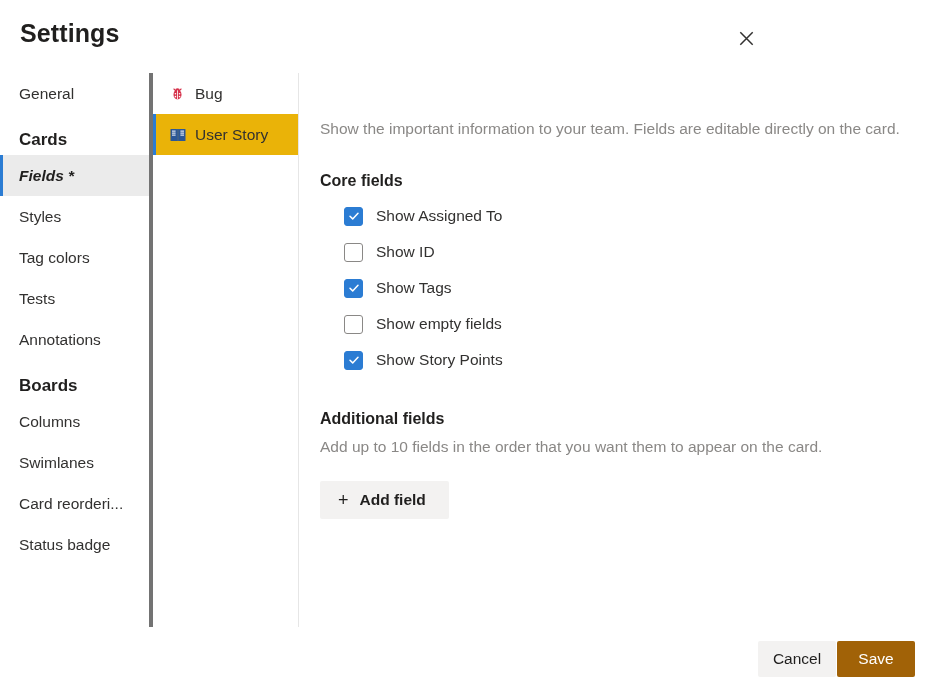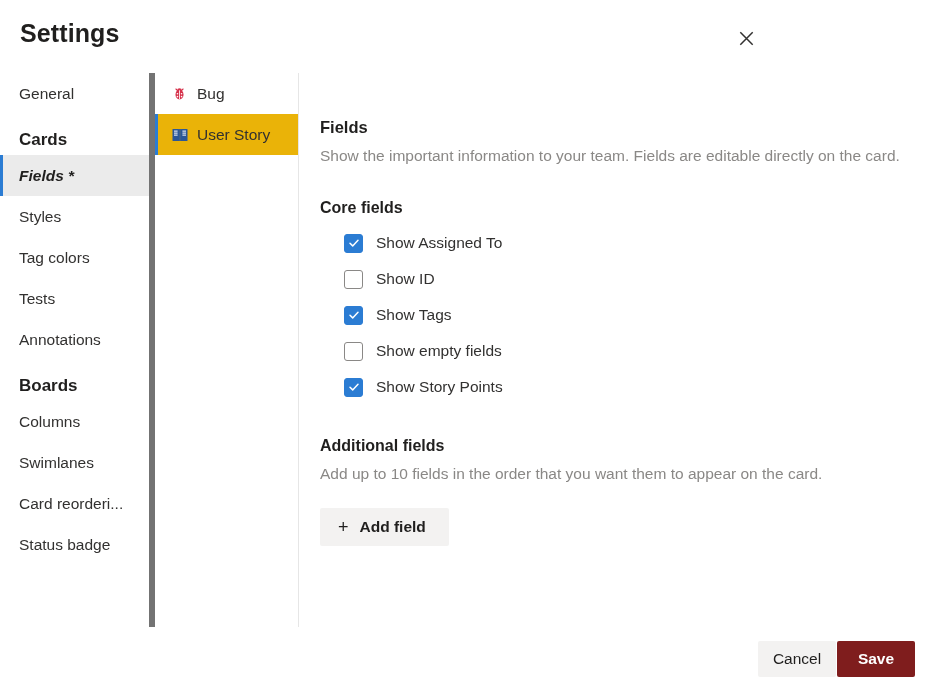--- a/index.html
+++ b/index.html
@@ -89,21 +89,21 @@
     width: 3px; height: 100%;
     background: #2b7cd3;
   }
 
   
   .tabcol {
     position: absolute;
     left: 149px; top: 73px;
     width: 150px;
     height: 554px;
-    border-left: 6px solid #737373;
+    border-left: 4px solid #737373;
     border-right: 1px solid #e6e6e6;
   }
   .tab-item {
     position: relative;
     height: 41px;
     display: flex;
     align-items: center;
     padding-left: 16px;
     font-size: 15.5px;
     color: #323130;
@@ -230,23 +230,23 @@
     border-radius: 2px;
     font-family: "Liberation Sans", sans-serif;
     font-size: 15.5px;
     cursor: pointer;
   }
   .btn-secondary {
     background: #f3f2f1;
     color: #201f1e;
   }
   .btn-primary {
-    background: #7f1d1d;
+    background: #a16207;
     color: #ffffff;
-    font-weight: bold;
+    font-weight: normal;
   }
 </style>
 </head>
 <body>
 
 <div class="dialog">
 
   <div class="titlebar">
     <div class="title">Settings</div>
     <button class="close-btn">
@@ -329,21 +329,20 @@
           <rect x="10.4" y="4.6" width="3.6" height="1" fill="#ffffff"></rect>
           <rect x="10.4" y="6.6" width="3.6" height="1" fill="#ffffff"></rect>
         </svg>
       </span>
       <span>User Story</span>
     </div>
   </div>
 
   <main class="main">
 
-    <h2 class="section-title">Fields</h2>
     <p class="section-desc">Show the important information to your team. Fields are editable directly on the card.</p>
 
     <h3 class="subsection-title">Core fields</h3>
 
     <div class="checklist">
 
       <div class="check-row">
         <span class="cbox checked">
           <svg width="12" height="12" viewBox="0 0 12 12">
             <path d="M2 6.2 L4.7 8.9 L10 3.3" stroke="#ffffff" stroke-width="1.5" fill="none" stroke-linecap="round" stroke-linejoin="round"></path>

